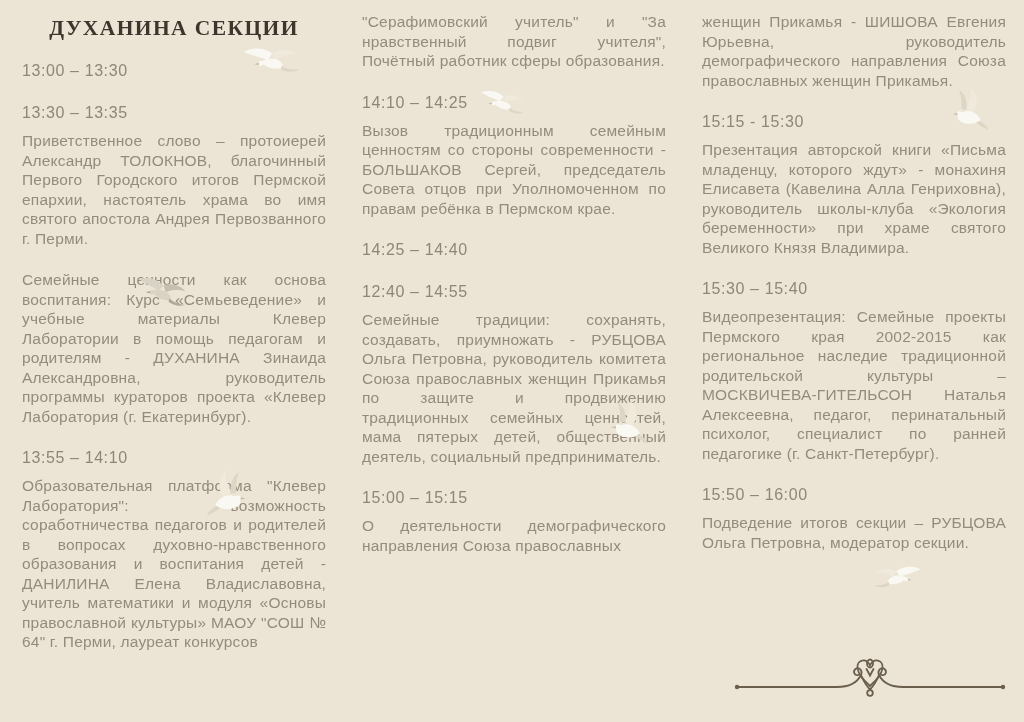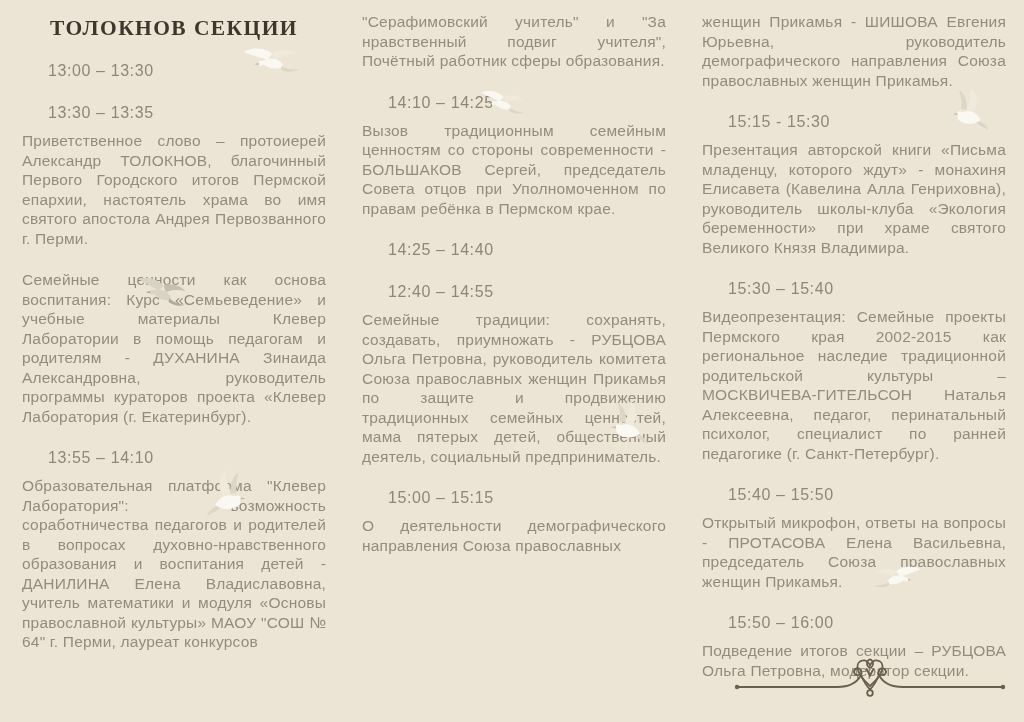--- a/index.html
+++ b/index.html
@@ -27,21 +27,20 @@
     text-align:center;
     margin:4px 0 20px 0;
   }
   .entry{margin-bottom:22px;}
   .entry-time{
     font-size:16px;
     line-height:20px;
     letter-spacing:0.6px;
     color:#8e8676;
     margin-bottom:8px;
-    margin-left:26px;
   }
   .entry-text{
     font-size:15.5px;
     line-height:19.5px;
     letter-spacing:0.2px;
     color:#948b7c;
     text-align:justify;
   }
   .dove{position:absolute;pointer-events:none;
     --a:#faf8f2; --b:#efeadc; --c:#ddd6c5; --d:#c3bba8;
@@ -72,21 +71,21 @@
       <path d="M25.5 22.5 C30.5 15.5 41 13.5 49 17.5 C46 24.5 37.5 28.5 29.5 28.5 C25.5 28.5 23.5 26.5 25.5 22.5 Z" fill="var(--a)"></path>
       <circle cx="49.5" cy="19.5" r="3" fill="var(--a)"></circle>
       <path d="M52.2 18.4 L57.5 19.6 L52.2 21 Z" fill="var(--d)"></path>
       <path d="M26.5 25.5 C20.5 30.5 13.5 32.5 5.5 32.5 C11.5 35.5 20 34.5 27 30.5 Z" fill="var(--c)"></path>
     </symbol>
   </svg>
 
   <div class="columns">
 
     <div class="col">
-      <div class="page-title">ТОЛОКНОВ СЕКЦИИ</div>
+      <div class="page-title">ДУХАНИНА СЕКЦИИ</div>
 
       <div class="entry">
         <div class="entry-time">13:00 – 13:30</div>
       </div>
       <div class="entry">
         <div class="entry-time">13:30 – 13:35</div>
         <div class="entry-text">Приветственное слово – протоиерей Александр ТОЛОКНОВ, благочинный Первого Городского итогов Пермской епархии, настоятель храма во имя святого апостола Андрея Первозванного г. Перми.</div>
       </div>
       <div class="entry">
         <div class="entry-text">Семейные ценности как основа воспитания: Курс «Семьеведение» и учебные материалы Клевер Лаборатории в помощь педагогам и родителям - ДУХАНИНА Зинаида Александровна, руководитель программы кураторов проекта «Клевер Лаборатория (г. Екатеринбург).</div>
@@ -124,24 +123,20 @@
       </div>
       <div class="entry">
         <div class="entry-time">15:15 - 15:30</div>
         <div class="entry-text">Презентация авторской книги «Письма младенцу, которого ждут» - монахиня Елисавета (Кавелина Алла Генриховна), руководитель школы-клуба «Экология беременности» при храме святого Великого Князя Владимира.</div>
       </div>
       <div class="entry">
         <div class="entry-time">15:30 – 15:40</div>
         <div class="entry-text">Видеопрезентация: Семейные проекты Пермского края 2002-2015 как региональное наследие традиционной родительской культуры – МОСКВИЧЕВА-ГИТЕЛЬСОН Наталья Алексеевна, педагог, перинатальный психолог, специалист по ранней педагогике (г. Санкт-Петербург).</div>
       </div>
       <div class="entry">
-        <div class="entry-time">15:40 – 15:50</div>
-        <div class="entry-text">Открытый микрофон, ответы на вопросы - ПРОТАСОВА Елена Васильевна, председатель Союза православных женщин Прикамья.</div>
-      </div>
-      <div class="entry">
         <div class="entry-time">15:50 – 16:00</div>
         <div class="entry-text">Подведение итогов секции – РУБЦОВА Ольга Петровна, модератор секции.</div>
       </div>
     </div>
   </div>
 
   <svg class="dove" style="left:242px;top:45px;transform:scaleX(-1) rotate(8deg);" width="62" height="41">
       <use href="#dove-fly"></use>
     </svg>
   <svg class="dove dove--gray" style="left:134px;top:278px;transform:scaleX(-1) rotate(-4deg);" width="56" height="37">

